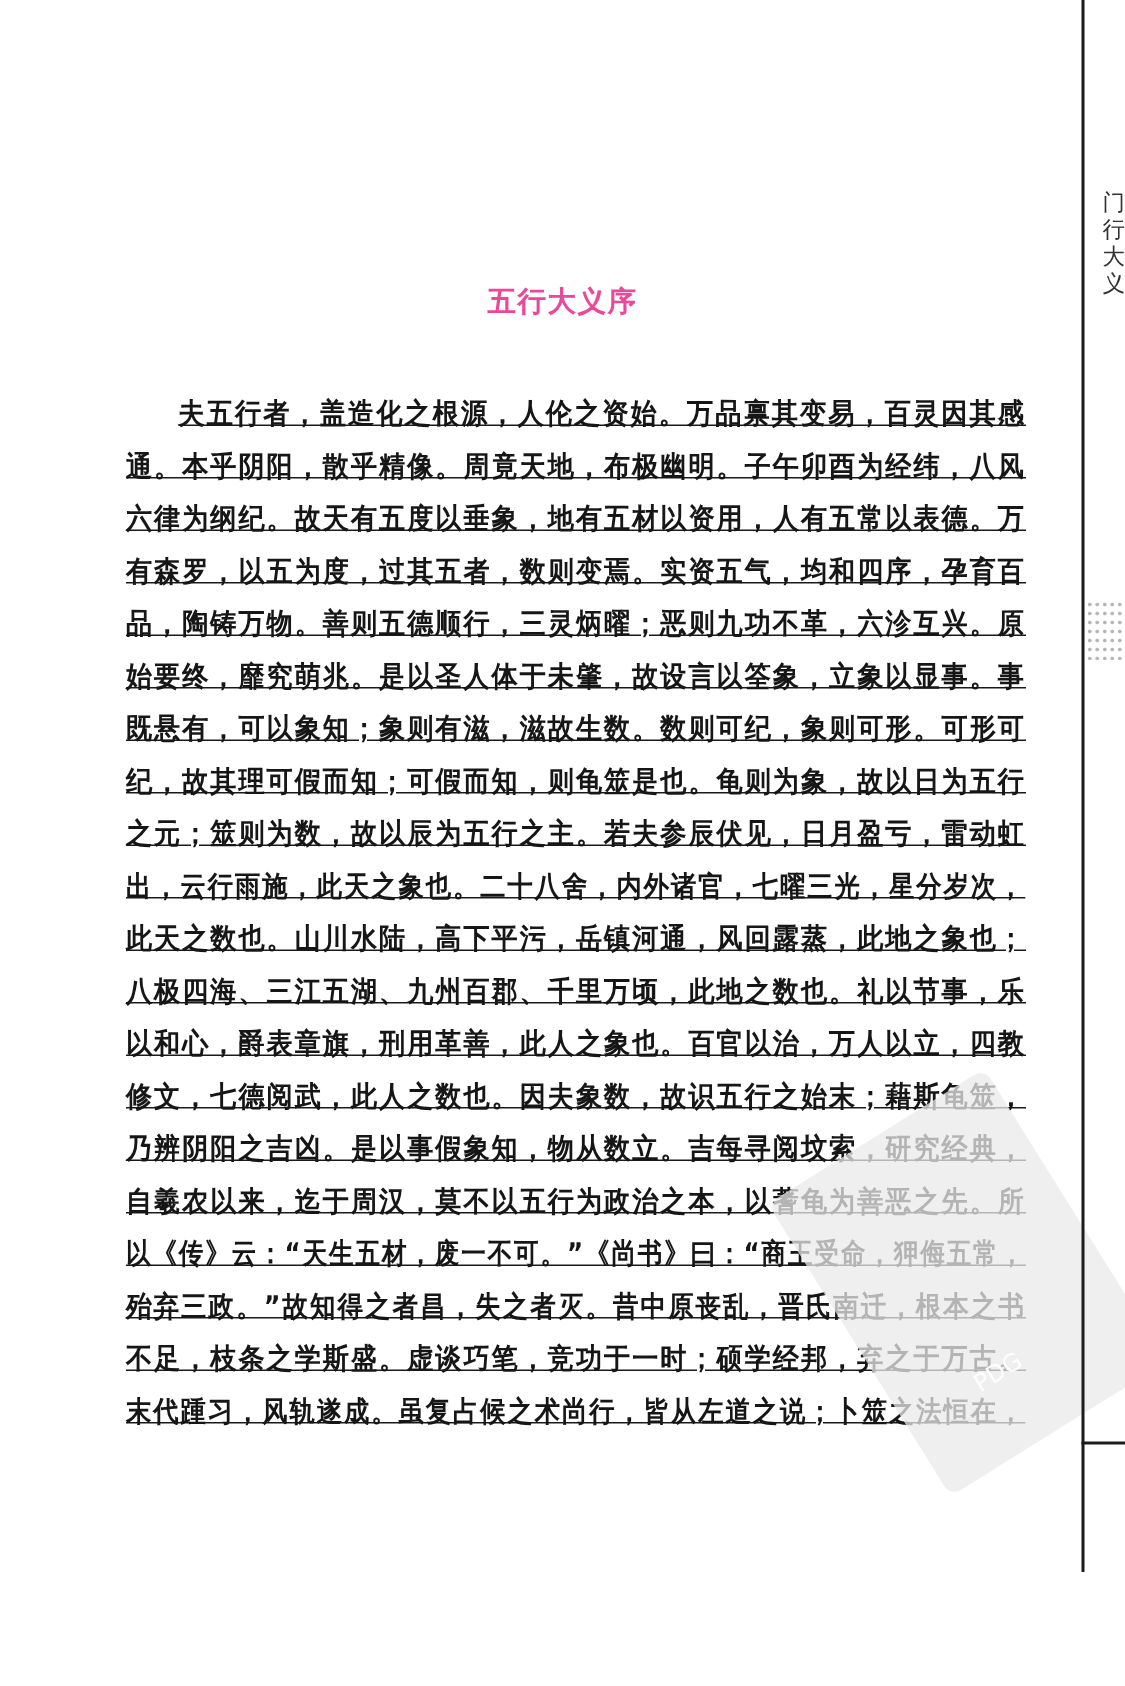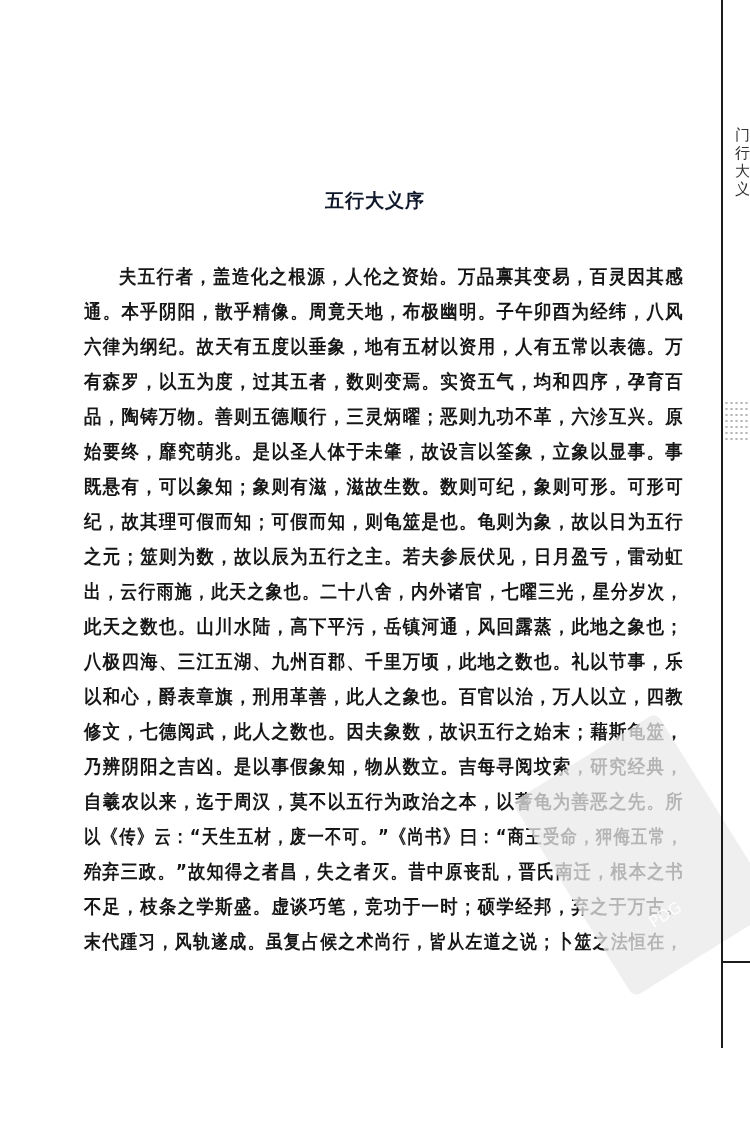--- a/index.html
+++ b/index.html
@@ -3,24 +3,24 @@
 <meta charset="utf-8">
 <style>
   html, body { margin:0; padding:0; }
   body {
     width:750px; height:1124px; background:#ffffff; position:relative; overflow:hidden;
     font-family: "DejaVu Serif", "Liberation Serif", serif; color:#1a1a1a;
   }
   .page-title {
     position:absolute; left:0; width:750px; top:188px; text-align:center;
     font-family: "DejaVu Sans", "Liberation Sans", sans-serif;
-    font-size:19px; font-weight:bold; letter-spacing:1px; color:#0f172a;
+    font-size:19px; font-weight:bold; letter-spacing:1px; color:#ec4899;
   }
   .body-text {
-    position:absolute; left:84px; top:263px; width:600px;
+    position:absolute; left:84px; top:263px; width:600px;text-decoration:underline;
   }
   .line {
     height:35px; line-height:27px; font-size:19px; white-space:nowrap;
     letter-spacing:1.5px; color:#161616; font-weight:bold;
     font-family: "DejaVu Sans", "Liberation Sans", sans-serif;
     transform-origin:left center;
   }
   .line.indent { padding-left:38px; }
   .rule-vertical {
     position:absolute; left:721px; top:0; width:2px; height:1048px; background:#1c1c1c;

